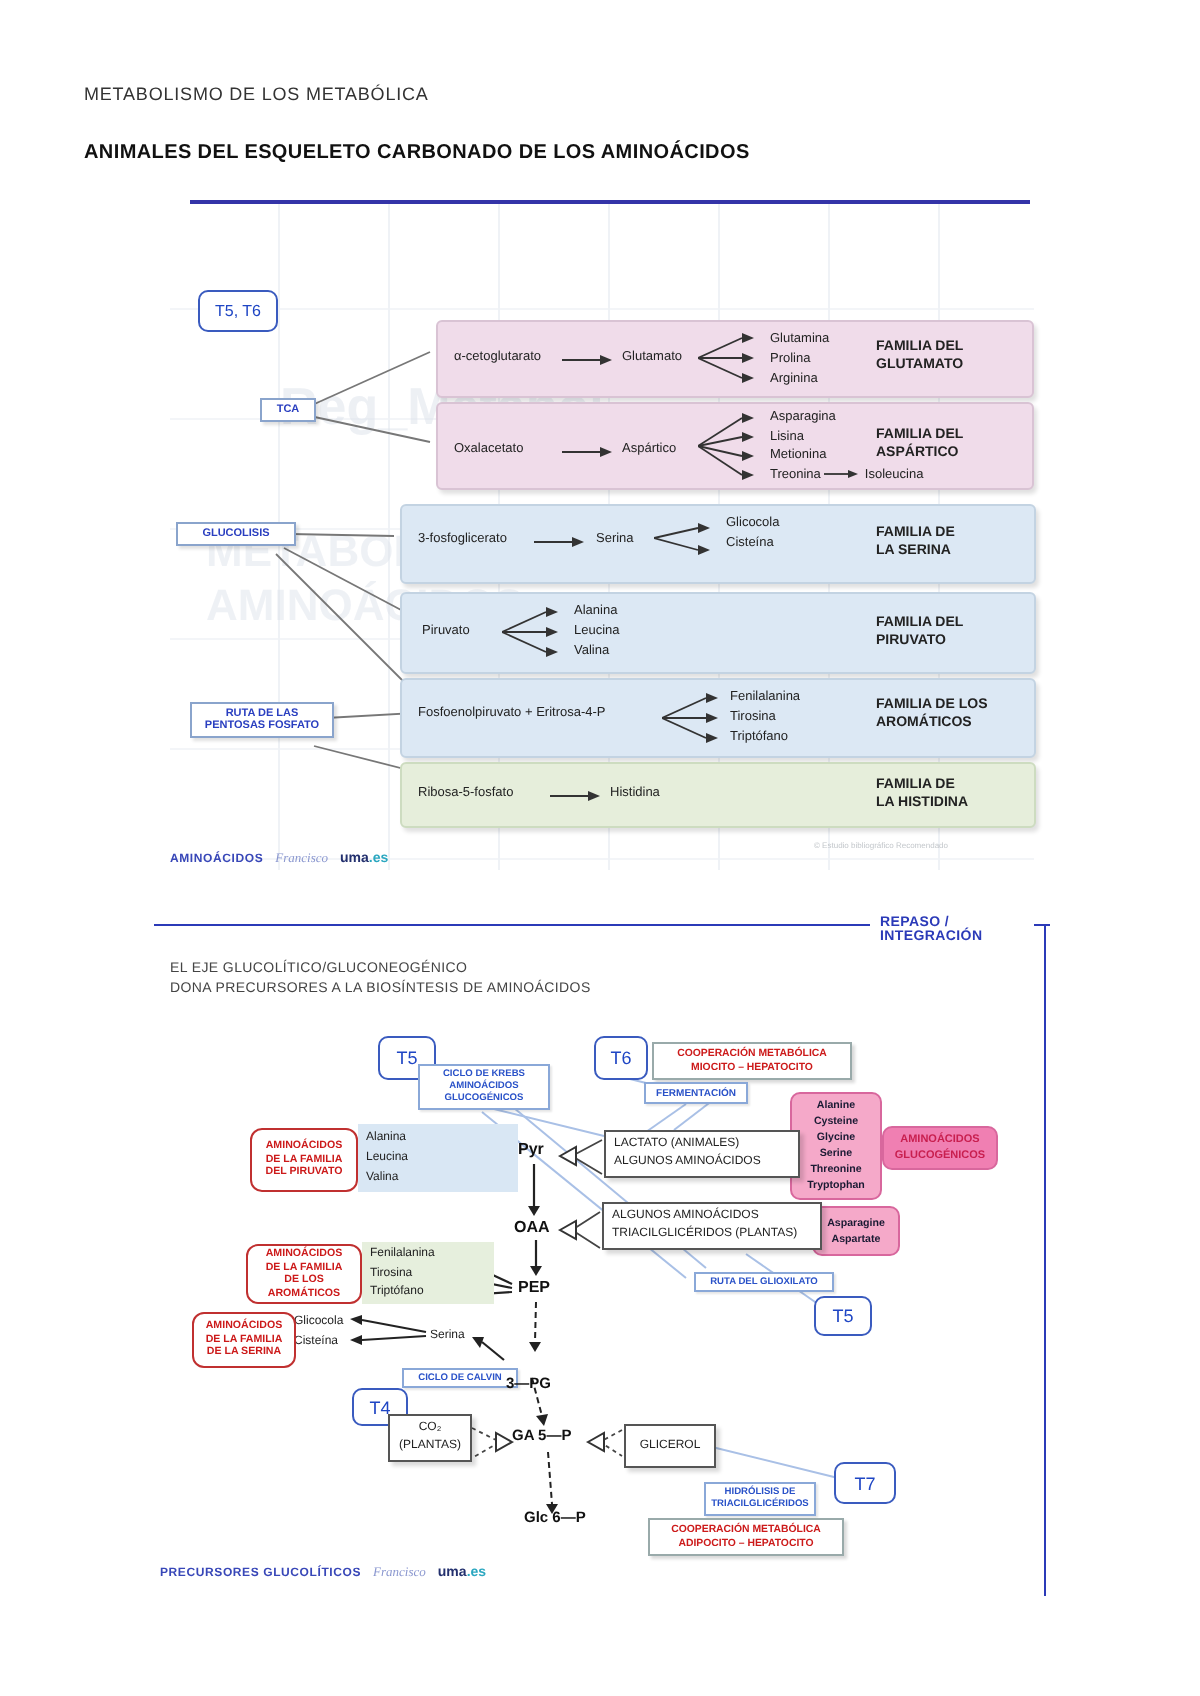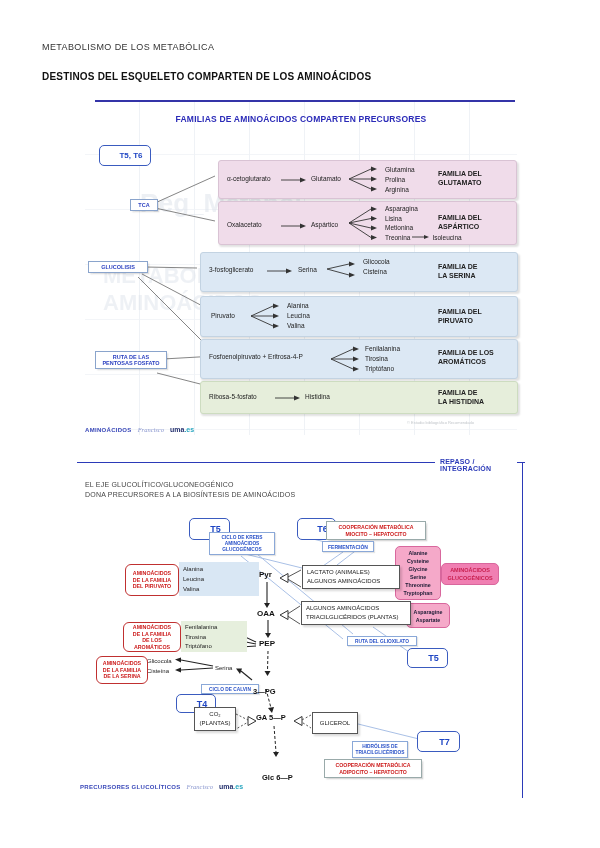--- a/index.html
+++ b/index.html
@@ -17,21 +17,21 @@
   #slide1{background-image:
      repeating-linear-gradient(to right,transparent 0 54px,#eff2f6 54px 55px),
      repeating-linear-gradient(to bottom,transparent 0 54px,#f3f5f8 54px 55px);}
   .overlay{position:absolute;inset:0;pointer-events:none;z-index:1;}
   .wm{position:absolute;z-index:0;font-weight:bold;color:#dfe4ec;}
 
   
   .s1-topline{border-top:2px solid #3434a8;}
   .s1-title{width:100%;text-align:center;font-size:8.5px;font-weight:bold;color:#2b2bb8;letter-spacing:.2px;z-index:2;}
   .tagbox{display:flex;align-items:center;justify-content:center;background:#fff;
-          border:1.6px solid #3a5bbf;border-radius:5px;color:#1f46c4;font-weight:bold;z-index:3;padding-left:12px;}
+          border:1.6px solid #3a5bbf;border-radius:5px;color:#1f46c4;font-weight:normal;z-index:3;}
   .sidelabel{background:#fff;border:1px solid #8aa4cc;color:#2a3fc0;font-weight:bold;
              font-size:5.5px;line-height:6.5px;text-align:center;padding:1.5px 2px;
              box-shadow:1.5px 1.5px 1.5px rgba(0,0,0,.12);z-index:3;}
   .s1row{position:absolute;border-radius:3px;box-shadow:1.5px 2px 2px rgba(0,0,0,.12);z-index:2;}
   .row-pink{background:#f0dcea;border:1px solid #d9c3d4;}
   .row-blue{background:#dce8f4;border:1px solid #c3d3e2;}
   .row-green{background:#e6eedb;border:1px solid #cddcc0;}
   .rw-t{position:absolute;font-size:6.5px;color:#222;line-height:7px;}
   .rw-prods{position:absolute;font-size:6.5px;color:#222;}
   .rw-prods>div{display:flex;align-items:center;gap:2px;}
@@ -76,26 +76,25 @@
   .s2hollow{fill:#fff;stroke:#333;stroke-width:1;}
   .s2open{stroke:#444;stroke-width:.9;fill:none;}
   .s2opend{stroke:#444;stroke-width:.9;fill:none;stroke-dasharray:2 2;}
 </style>
 </head>
 <body>
 
 <div id="page">
 
   <div class="abs doc-subject" style="left:42px;top:42px">METABOLISMO DE LOS METABÓLICA</div>
-  <div class="abs doc-title" style="left:42px;top:71px">DESTINOS DEL ESQUELETO COMPARTEN DE LOS AMINOÁCIDOS</div>
+  <div class="abs doc-title" style="left:42px;top:71px">ANIMALES DEL ESQUELETO CARBONADO DE LOS AMINOÁCIDOS</div>
 
   <div id="slide1" class="slide" style="left:85px;top:100px;width:432px;height:335px;">
 
     <div class="abs s1-topline" style="left:10px;top:0;width:420px;height:0;"></div>
-    <div class="abs s1-title" style="top:14px;">FAMILIAS DE AMINOÁCIDOS COMPARTEN PRECURSORES</div>
 
     <div class="wm" style="left:55px;top:88px;font-size:26px;opacity:.55;">Reg_Metabol</div>
     <div class="wm pre" style="left:18px;top:162px;font-size:22px;line-height:27px;opacity:.5;">METABOLISMO DE
 AMINOÁCIDOS</div>
 
     <svg class="overlay" width="432" height="335">
       <line class="s1line" x1="70" y1="103" x2="130" y2="76"></line>
       <line class="s1line" x1="70" y1="108" x2="130" y2="121"></line>
       <line class="s1line" x1="60" y1="167" x2="112" y2="168"></line>
       <line class="s1line" x1="57" y1="174" x2="125" y2="210"></line>
@@ -363,21 +362,21 @@
 TRIACILGLICÉRIDOS (PLANTAS)</div>
     <div class="procbox abs pre" style="left:119px;top:257px;width:32px;text-align:center;">CO₂
 (PLANTAS)</div>
     <div class="procbox abs" style="left:237px;top:262px;width:36px;text-align:center;line-height:16px;">GLICEROL</div>
 
     <div class="abs chain" style="left:184px;top:120px;font-size:8px;">Pyr</div>
     <div class="abs chain" style="left:182px;top:159px;font-size:8px;">OAA</div>
     <div class="abs chain" style="left:184px;top:189px;font-size:8px;">PEP</div>
     <div class="abs chain" style="left:178px;top:237px;">3—PG</div>
     <div class="abs chain" style="left:181px;top:263px;">GA 5—P</div>
-    <div class="abs chain" style="left:187px;top:323px;">Glc 6—P</div>
+    <div class="abs chain" style="left:187px;top:304px;">Glc 6—P</div>
 
     <div class="footer abs" style="left:5px;top:325px;">
       <span class="f-left">PRECURSORES GLUCOLÍTICOS</span>
       <span class="f-sig">Francisco</span>
       <span><span class="f-brand-main">uma</span><span class="f-brand-tld">.es</span></span>
     </div>
   </div>
 
 </div>
 

